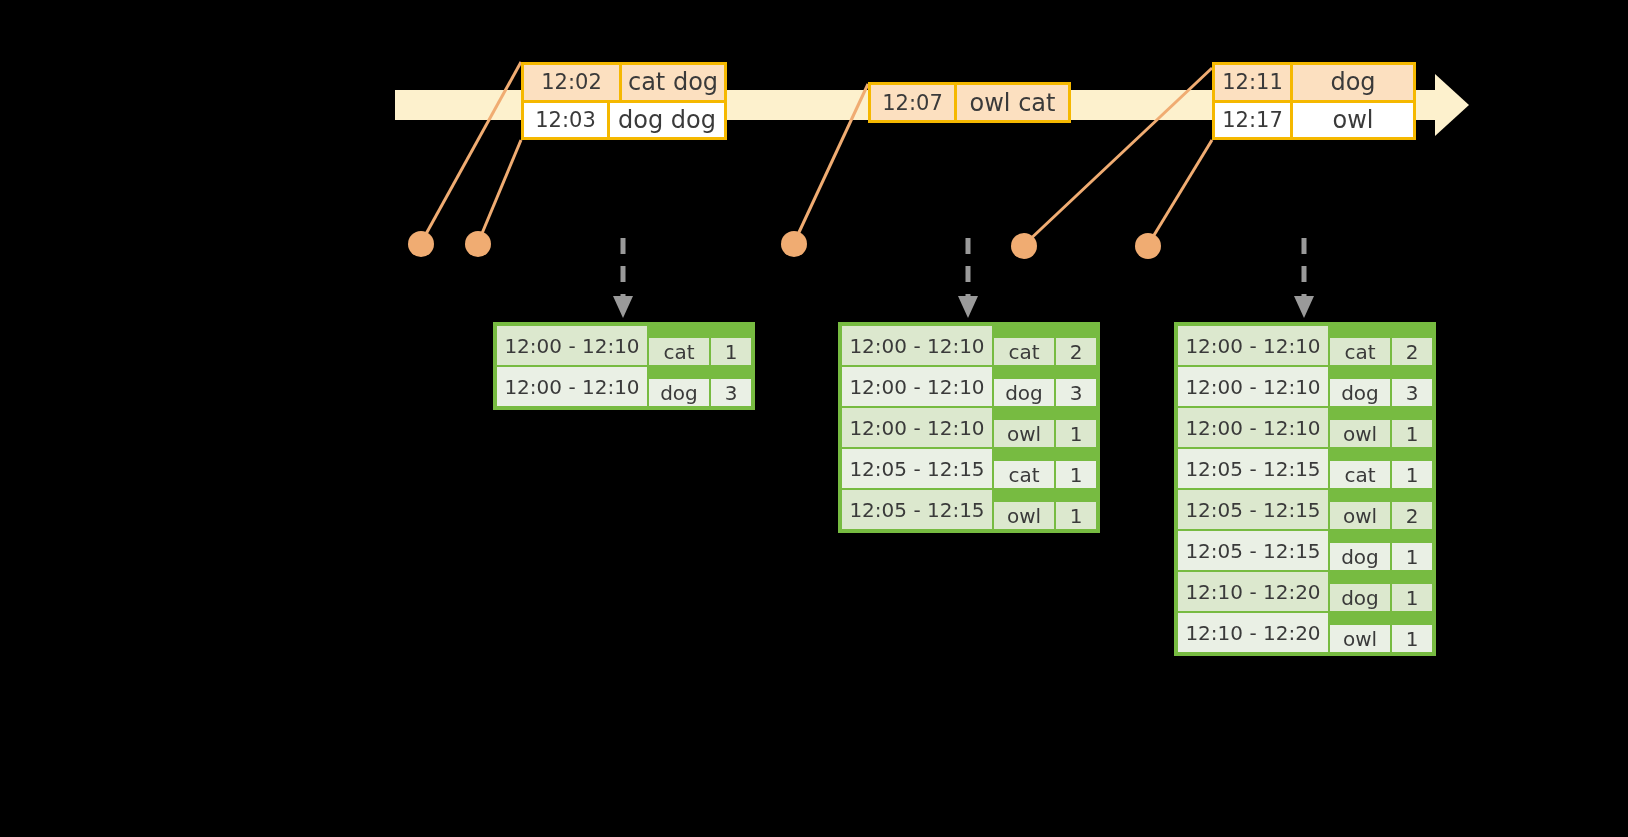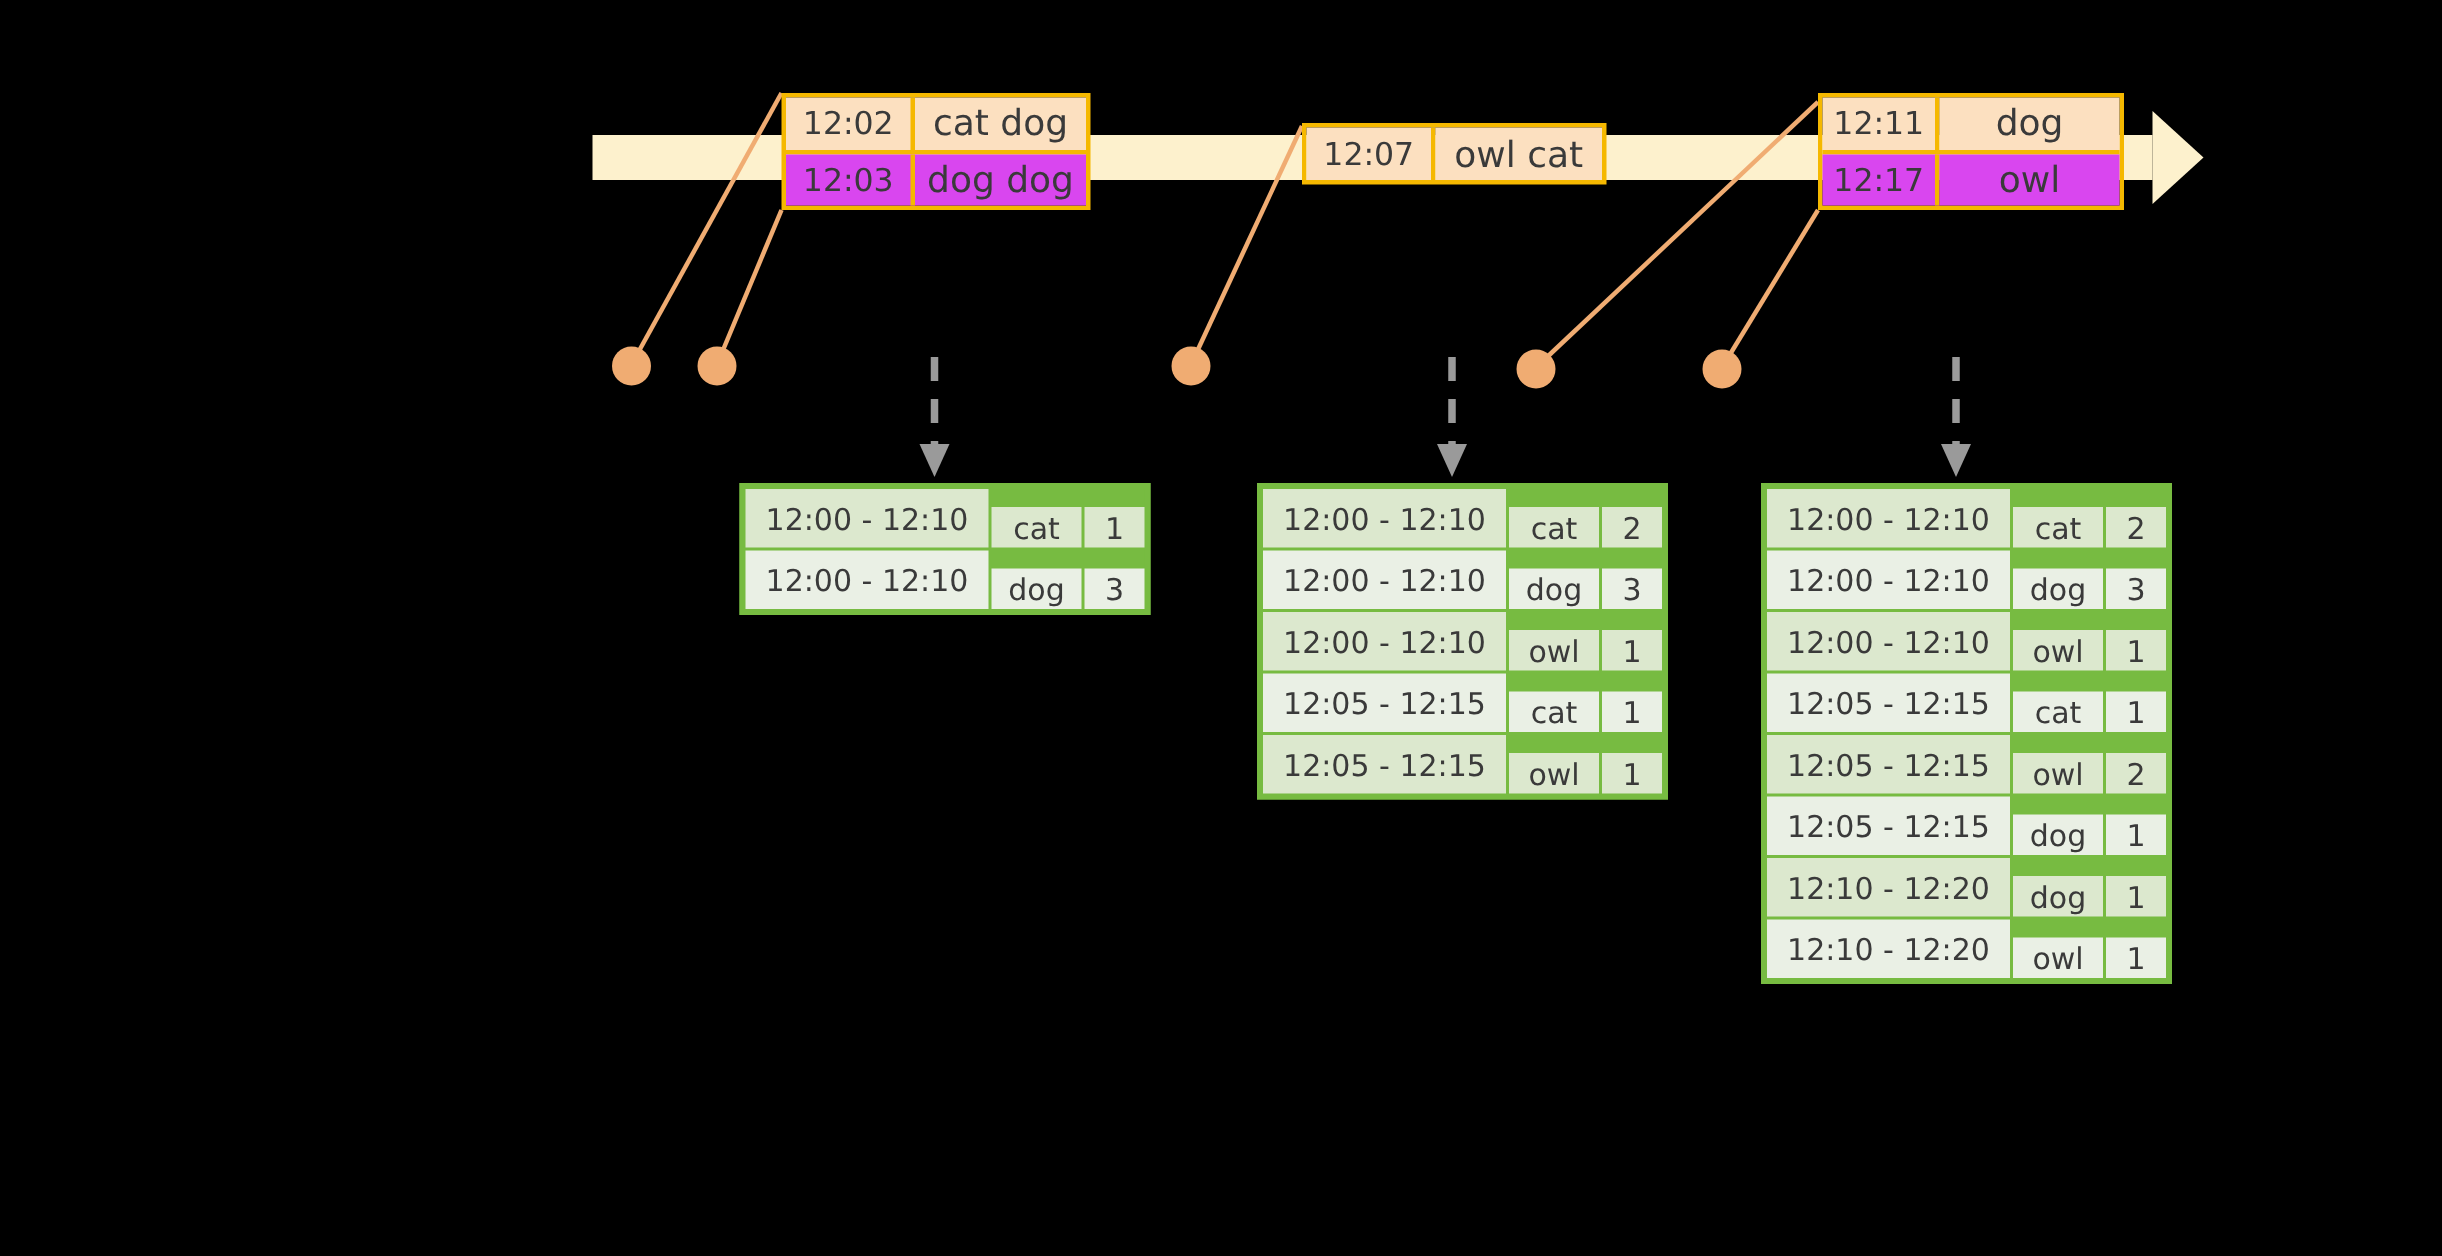--- a/index.html
+++ b/index.html
@@ -65,21 +65,21 @@
     box-sizing: border-box;
     flex: 1 1 auto;
     display: flex;
     align-items: center;
     justify-content: center;
     font-size: 24px;
     color: #3a3a3a;
     white-space: nowrap;
   }
   .ev-shade-dark { background: #fce0c0; }
-  .ev-shade-light { background: #d946ef; }
+  .ev-shade-light { background: #ffffff; }
 
   
   .dot {
     position: absolute;
     width: 26px;
     height: 26px;
     border-radius: 50%;
     background: #f0ac72;
   }
   svg.connectors {
@@ -108,21 +108,21 @@
   .res-row .rc {
     box-sizing: border-box;
     display: flex;
     align-items: center;
     justify-content: center;
     font-size: 20px;
     color: #3a3a3a;
     white-space: nowrap;
   }
   .res-row .rc + .rc { margin-left: 2px; margin-top: 12px; }
-  .rc-window { width: 162px; }
+  .rc-window { width: 150px; }
   .rc-word   { width: 60px; }
   .rc-count  { width: 40px; }
   .r-shade-dark  { background: #dce8ce; }
   .r-shade-light { background: #eaf0e5; }
 
   
   .dashed-arrow {
     position: absolute;
     width: 26px;
   }
@@ -144,21 +144,21 @@
   </svg>
 
   <div class="dot" style="left:408px; top:231px;"></div>
   <div class="dot" style="left:465px; top:231px;"></div>
   <div class="dot" style="left:781px; top:231px;"></div>
   <div class="dot" style="left:1011px; top:233px;"></div>
   <div class="dot" style="left:1135px; top:233px;"></div>
 
   <div class="event-box" style="left:521px; top:62px; width:206px; height:78px;">
     <div class="event-row">
-      <div class="cell-time ev-shade-dark" style="width:86px;">12:02</div>
+      <div class="cell-time ev-shade-dark" style="width:98px;">12:02</div>
       <div class="cell-words ev-shade-dark">cat dog</div>
     </div>
     <div class="event-row">
       <div class="cell-time ev-shade-light" style="width:86px;">12:03</div>
       <div class="cell-words ev-shade-light">dog dog</div>
     </div>
   </div>
 
   <div class="event-box" style="left:868px; top:82px; width:203px; height:41px;">
     <div class="event-row">

